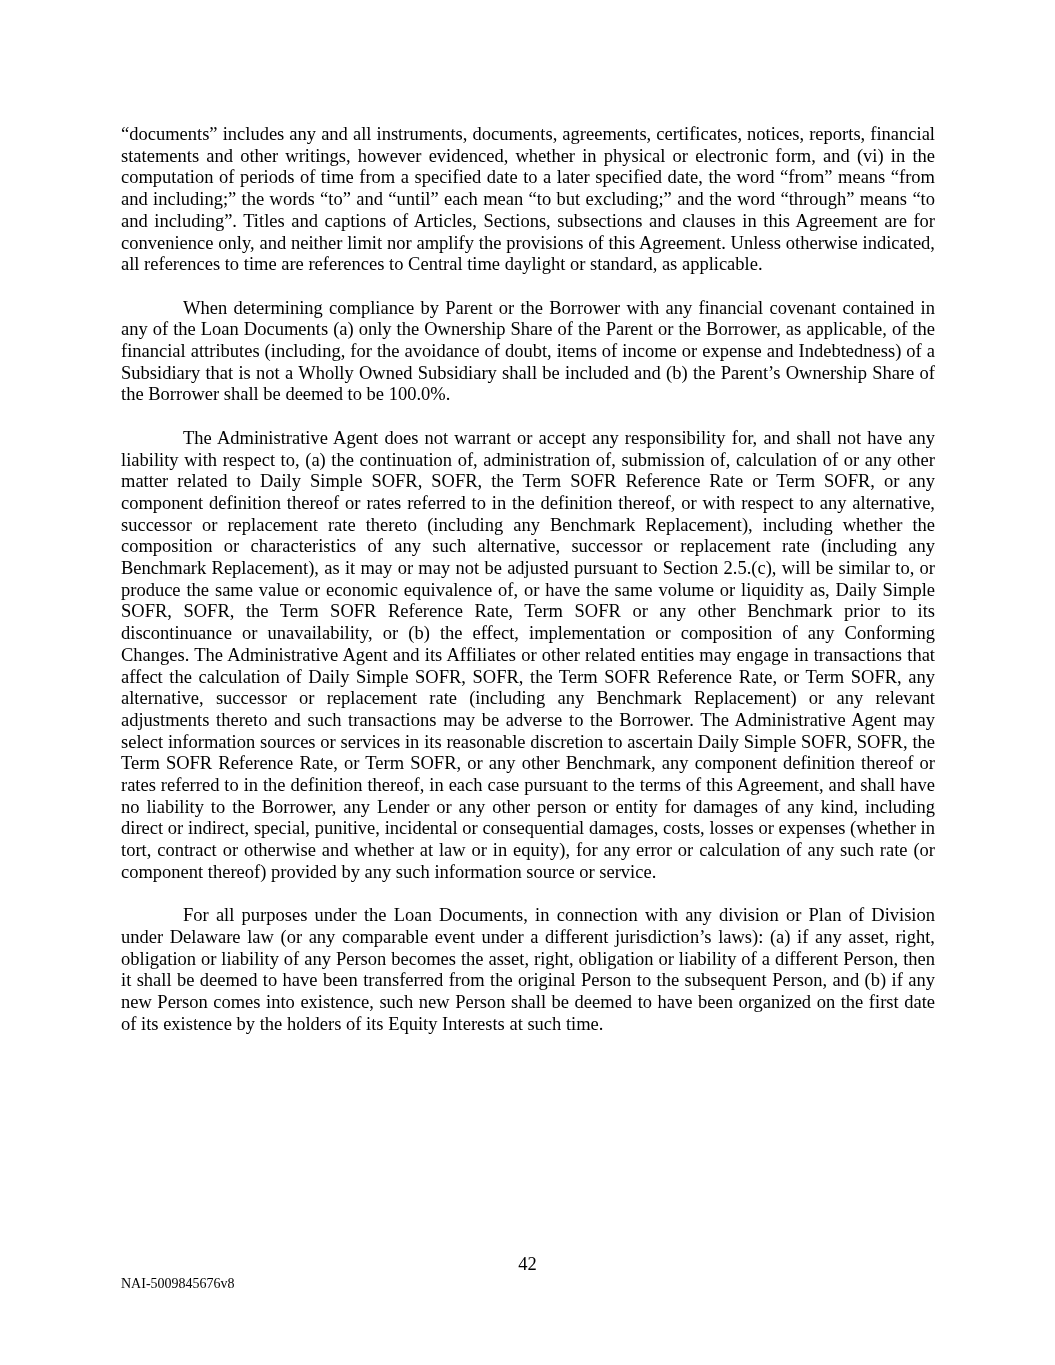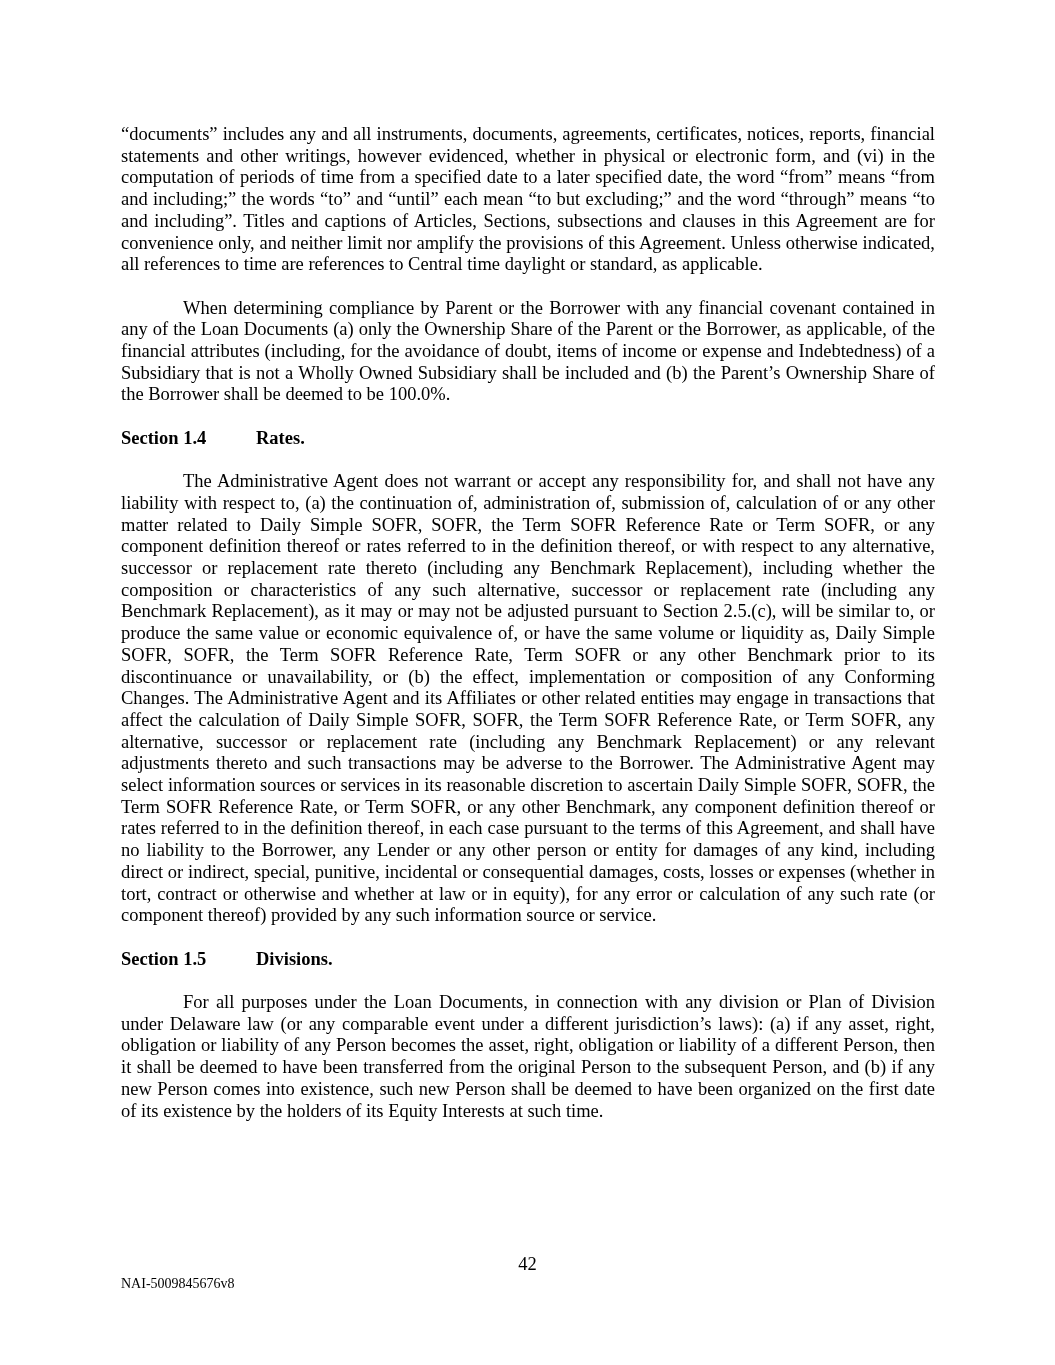--- a/index.html
+++ b/index.html
@@ -64,29 +64,23 @@
 <body>
 
 <div class="page">
   <div class="content">
 
     <p class="continuation-para">“documents” includes any and all instruments, documents, agreements, certificates, notices, reports, financial statements and other writings, however evidenced, whether in physical or electronic form, and (vi) in the computation of periods of time from a specified date to a later specified date, the word “from” means “from and including;” the words “to” and “until” each mean “to but excluding;” and the word “through” means “to and including”.  Titles and captions of Articles, Sections, subsections and clauses in this Agreement are for convenience only, and neither limit nor amplify the provisions of this Agreement.  Unless otherwise indicated, all references to time are references to Central time daylight or standard, as applicable.</p>
 
 
     <p class="body-para">When determining compliance by Parent or the Borrower with any financial covenant contained in any of the Loan Documents (a) only the Ownership Share of the Parent or the Borrower, as applicable, of the financial attributes (including, for the avoidance of doubt, items of income or expense and Indebtedness) of a Subsidiary that is not a Wholly Owned Subsidiary shall be included and (b) the Parent’s Ownership Share of the Borrower shall be deemed to be 100.0%.</p>
 
-    <p class="section-heading">
-      <span class="sec-label">Section 1.4</span><span class="sec-title">Rates.</span>
-    </p>
 
     <p class="body-para">The Administrative Agent does not warrant or accept any responsibility for, and shall not have any liability with respect to, (a) the continuation of, administration of, submission of, calculation of or any other matter related to Daily Simple SOFR, SOFR, the Term SOFR Reference Rate or Term SOFR, or any component definition thereof or rates referred to in the definition thereof, or with respect to any alternative, successor or replacement rate thereto (including any Benchmark Replacement), including whether the composition or characteristics of any such alternative, successor or replacement rate (including any Benchmark Replacement), as it may or may not be adjusted pursuant to Section 2.5.(c), will be similar to, or produce the same value or economic equivalence of, or have the same volume or liquidity as, Daily Simple SOFR, SOFR, the Term SOFR Reference Rate, Term SOFR or any other Benchmark prior to its discontinuance or unavailability, or (b) the effect, implementation or composition of any Conforming Changes.  The Administrative Agent and its Affiliates or other related entities may engage in transactions that affect the calculation of Daily Simple SOFR, SOFR, the Term SOFR Reference Rate, or Term SOFR, any alternative, successor or replacement rate (including any Benchmark Replacement) or any relevant adjustments thereto and such transactions may be adverse to the Borrower.  The Administrative Agent may select information sources or services in its reasonable discretion to ascertain Daily Simple SOFR, SOFR, the Term SOFR Reference Rate, or Term SOFR, or any other Benchmark, any component definition thereof or rates referred to in the definition thereof, in each case pursuant to the terms of this Agreement, and shall have no liability to the Borrower, any Lender or any other person or entity for damages of any kind, including direct or indirect, special, punitive, incidental or consequential damages, costs, losses or expenses (whether in tort, contract or otherwise and whether at law or in equity), for any error or calculation of any such rate (or component thereof) provided by any such information source or service.</p>
 
-    <p class="section-heading">
-      <span class="sec-label">Section 1.5</span><span class="sec-title">Divisions.</span>
-    </p>
 
     <p class="body-para">For all purposes under the Loan Documents, in connection with any division or Plan of Division under Delaware law (or any comparable event under a different jurisdiction’s laws): (a) if any asset, right, obligation or liability of any Person becomes the asset, right, obligation or liability of a different Person, then it shall be deemed to have been transferred from the original Person to the subsequent Person, and (b) if any new Person comes into existence, such new Person shall be deemed to have been organized on the first date of its existence by the holders of its Equity Interests at such time.</p>
 
   </div>
 
   <div class="page-number">42</div>
 
   <div class="doc-id">NAI-5009845676v8</div>
 </div>
 

